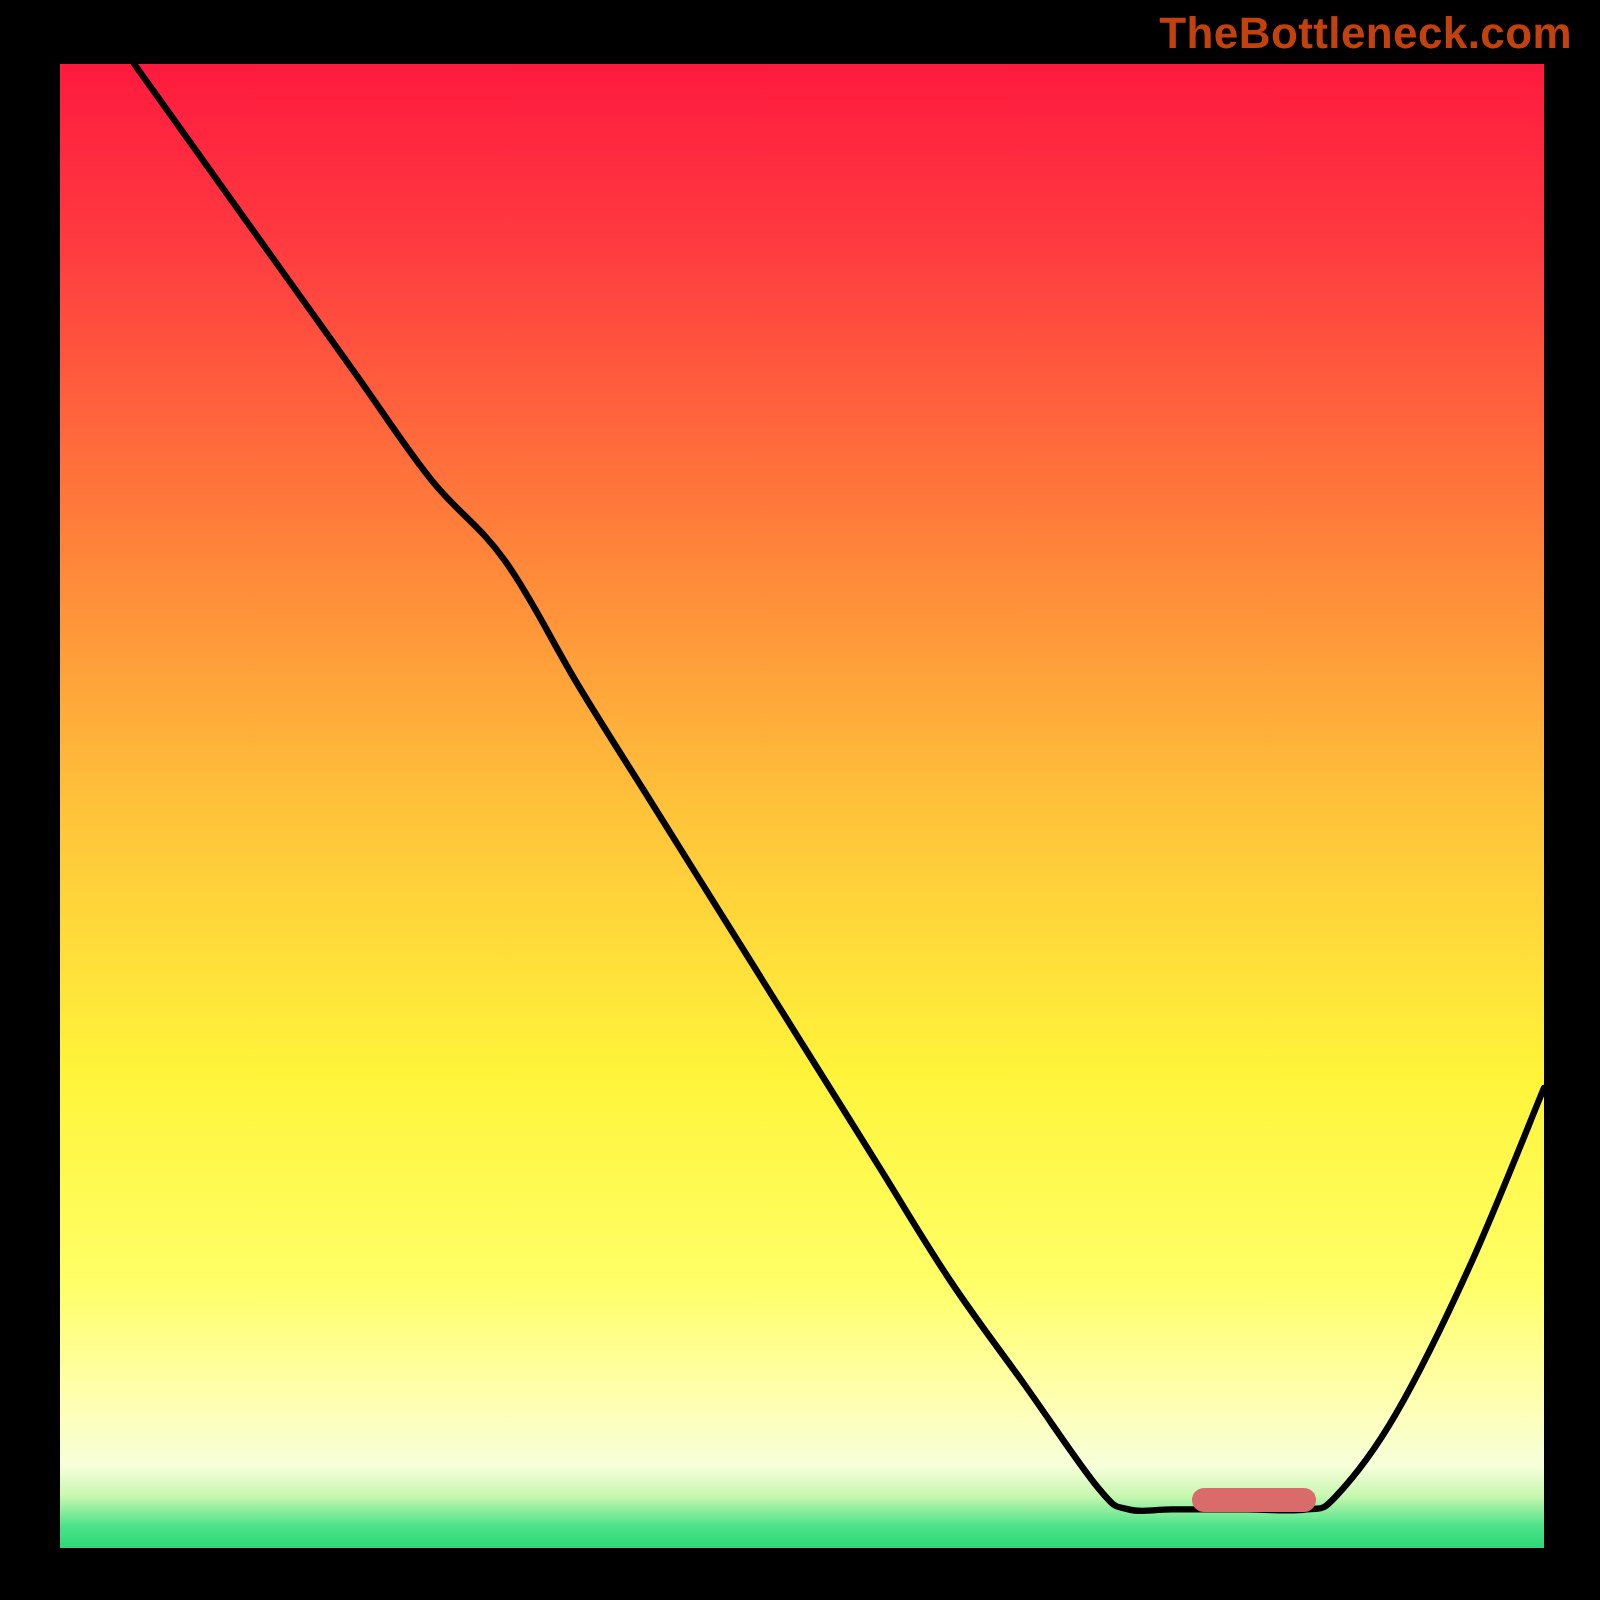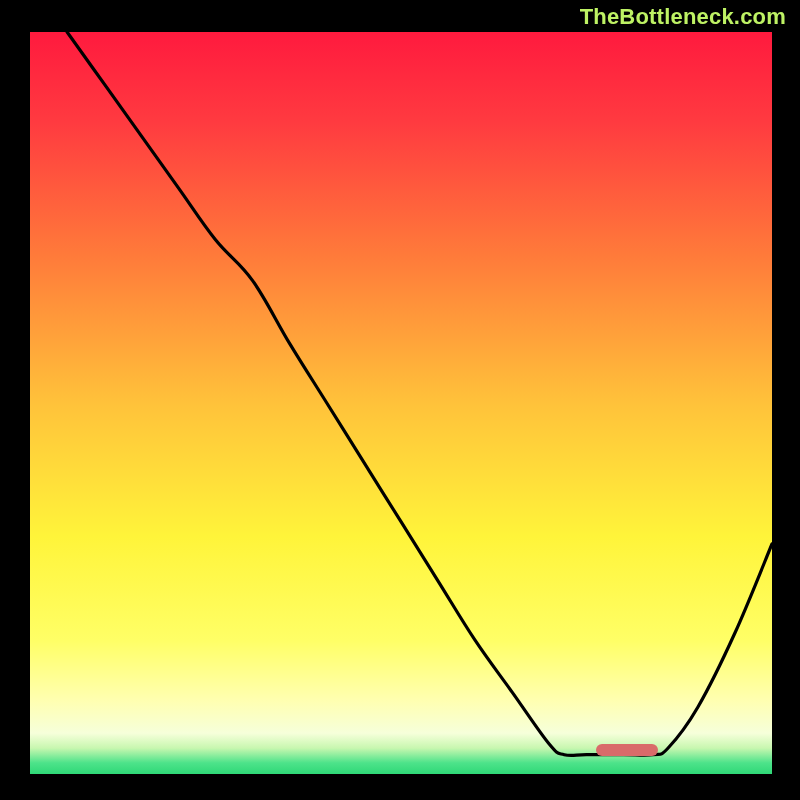--- a/index.html
+++ b/index.html
@@ -10,21 +10,21 @@
     height: 800px;
     background: #000;
   }
   .attribution {
     position: absolute;
     top: 4px;
     right: 14px;
     font-family: Arial, Helvetica, sans-serif;
     font-size: 22px;
     font-weight: bold;
-    color: #bef264;
+    color: #c2410c;
     letter-spacing: 0.2px;
   }
   .plot-area {
     position: absolute;
     left: 30px;
     top: 32px;
     width: 742px;
     height: 742px;
     overflow: hidden;
   }

